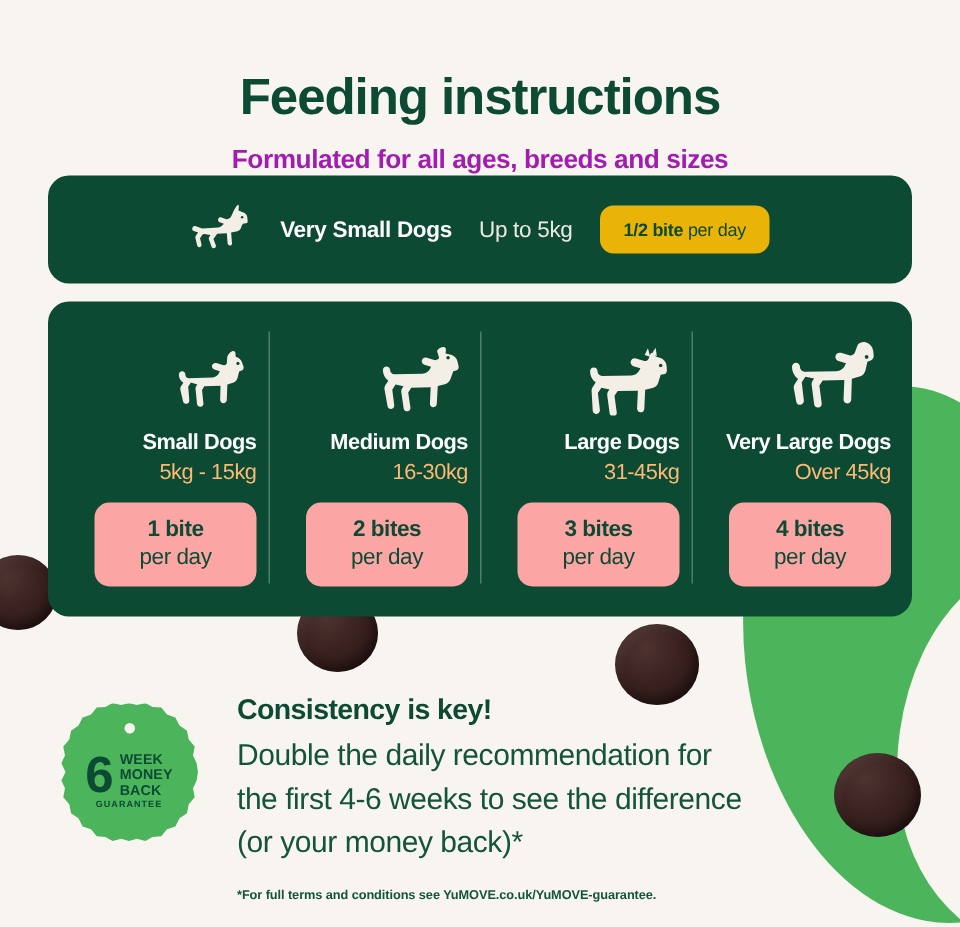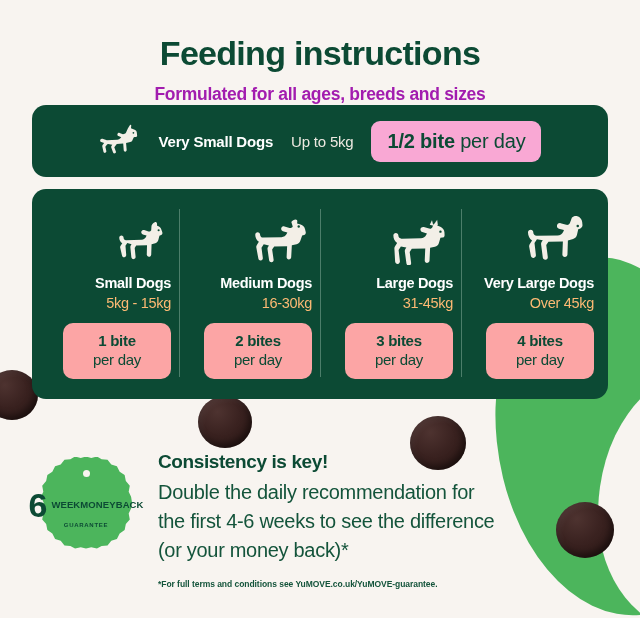--- a/index.html
+++ b/index.html
@@ -51,21 +51,21 @@
   }
   .kibble-1 { left: -14px;  top: 370px; width: 52px; height: 50px; }
   .kibble-2 { left: 198px;  top: 396px; width: 54px; height: 52px; }
   .kibble-3 { left: 410px;  top: 416px; width: 56px; height: 54px; }
   .kibble-4 { left: 556px;  top: 502px; width: 58px; height: 56px; }
 
   
   .page {
     position: relative;
     z-index: 2;
-    padding: 4px 32px;
+    padding: 16px 32px;
   }
 
   .header { text-align: center; padding-top: 30px; }
   .title {
     font-size: 34px;
     font-weight: bold;
     color: #0C4A34;
     letter-spacing: -0.7px;
     line-height: 1.15;
   }
@@ -96,24 +96,24 @@
     font-weight: bold;
     color: #FFFFFF;
     letter-spacing: -0.2px;
   }
   .vsd-weight {
     font-size: 15px;
     color: #EDE9E1;
     letter-spacing: -0.2px;
   }
   .vsd-pill {
-    background: #f9a8d4;
+    background: #eab308;
     border-radius: 9px;
     padding: 9px 16px;
-    font-size: 20px;
+    font-size: 12px;
     color: #0C4A34;
     letter-spacing: -0.2px;
     white-space: nowrap;
   }
   .vsd-pill b { font-weight: bold; }
 
   
   .sizes-panel {
     margin-top: 12px;
     padding: 18px 6px 20px;
@@ -227,21 +227,21 @@
   }
   .badge-six {
     font-size: 34px;
     font-weight: bold;
     color: #0C4A34;
     line-height: 0.85;
     margin-right: 4px;
   }
   .badge-lines {
     display: flex;
-    flex-direction: row;
+    flex-direction: column;
     line-height: 1.12;
   }
   .badge-lines span {
     font-size: 9.5px;
     font-weight: bold;
     color: #0C4A34;
     letter-spacing: 0.1px;
   }
   .badge-guarantee {
     position: absolute;

